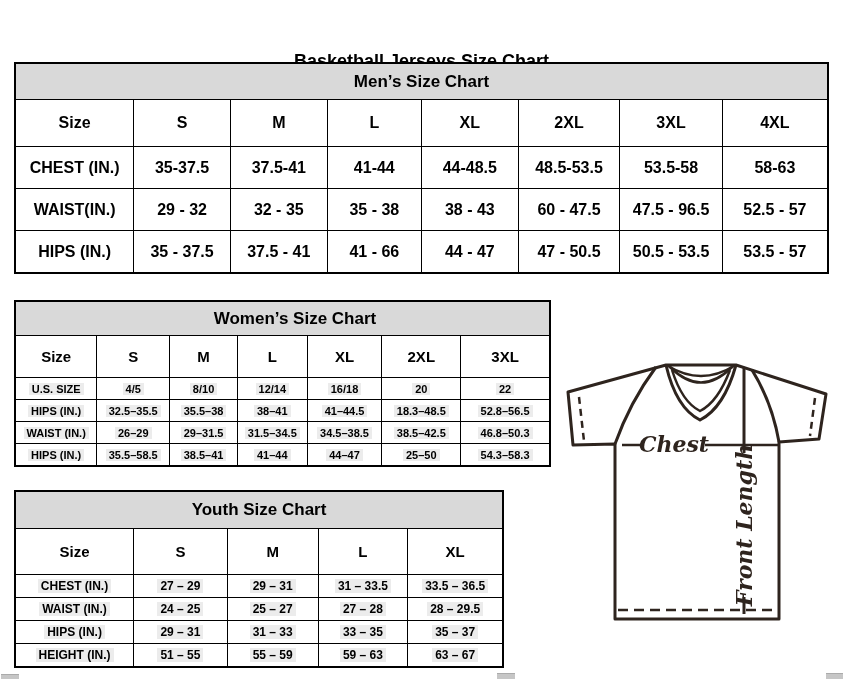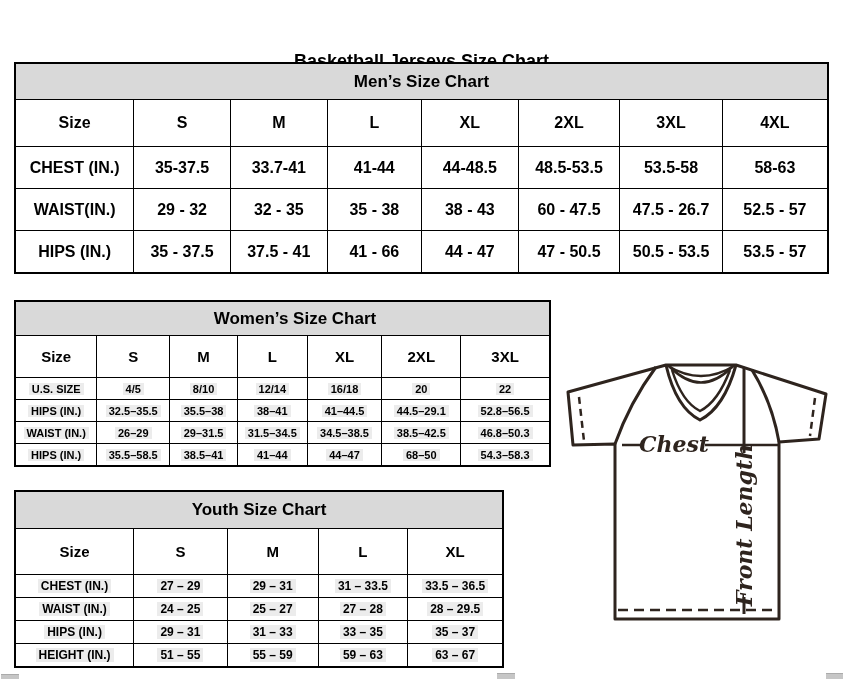--- a/index.html
+++ b/index.html
@@ -65,35 +65,35 @@
       <th>M</th>
       <th>L</th>
       <th>XL</th>
       <th>2XL</th>
       <th>3XL</th>
       <th>4XL</th>
     </tr>
     <tr class="data">
       <td>CHEST (IN.)</td>
       <td>35-37.5</td>
-      <td>33.7-41</td>
+      <td>37.5-41</td>
       <td>41-44</td>
       <td>44-48.5</td>
       <td>48.5-53.5</td>
       <td>53.5-58</td>
       <td>58-63</td>
     </tr>
     <tr class="data">
       <td>WAIST(IN.)</td>
       <td>29 - 32</td>
       <td>32 - 35</td>
       <td>35 - 38</td>
       <td>38 - 43</td>
       <td>60 - 47.5</td>
-      <td>47.5 - 26.7</td>
+      <td>47.5 - 96.5</td>
       <td>52.5 - 57</td>
     </tr>
     <tr class="data">
       <td>HIPS (IN.)</td>
       <td>35 - 37.5</td>
       <td>37.5 - 41</td>
       <td>41 - 66</td>
       <td>44 - 47</td>
       <td>47 - 50.5</td>
       <td>50.5 - 53.5</td>
@@ -133,39 +133,39 @@
       <td><span class="hl">16/18</span></td>
       <td><span class="hl">20</span></td>
       <td><span class="hl">22</span></td>
     </tr>
     <tr class="data">
       <td><span class="hl">HIPS (IN.)</span></td>
       <td><span class="hl">32.5–35.5</span></td>
       <td><span class="hl">35.5–38</span></td>
       <td><span class="hl">38–41</span></td>
       <td><span class="hl">41–44.5</span></td>
-      <td><span class="hl">44.5–29.1</span></td>
+      <td><span class="hl">18.3–48.5</span></td>
       <td><span class="hl">52.8–56.5</span></td>
     </tr>
     <tr class="data">
       <td><span class="hl">WAIST (IN.)</span></td>
       <td><span class="hl">26–29</span></td>
       <td><span class="hl">29–31.5</span></td>
       <td><span class="hl">31.5–34.5</span></td>
       <td><span class="hl">34.5–38.5</span></td>
       <td><span class="hl">38.5–42.5</span></td>
       <td><span class="hl">46.8–50.3</span></td>
     </tr>
     <tr class="data">
       <td><span class="hl">HIPS (IN.)</span></td>
       <td><span class="hl">35.5–58.5</span></td>
       <td><span class="hl">38.5–41</span></td>
       <td><span class="hl">41–44</span></td>
       <td><span class="hl">44–47</span></td>
-      <td><span class="hl">68–50</span></td>
+      <td><span class="hl">25–50</span></td>
       <td><span class="hl">54.3–58.3</span></td>
     </tr>
   </tbody>
     </table>
 
   <table class="sizechart youth">
     <colgroup>
       <col style="width:24.3%">
         <col style="width:19.2%">
         <col style="width:18.6%">

